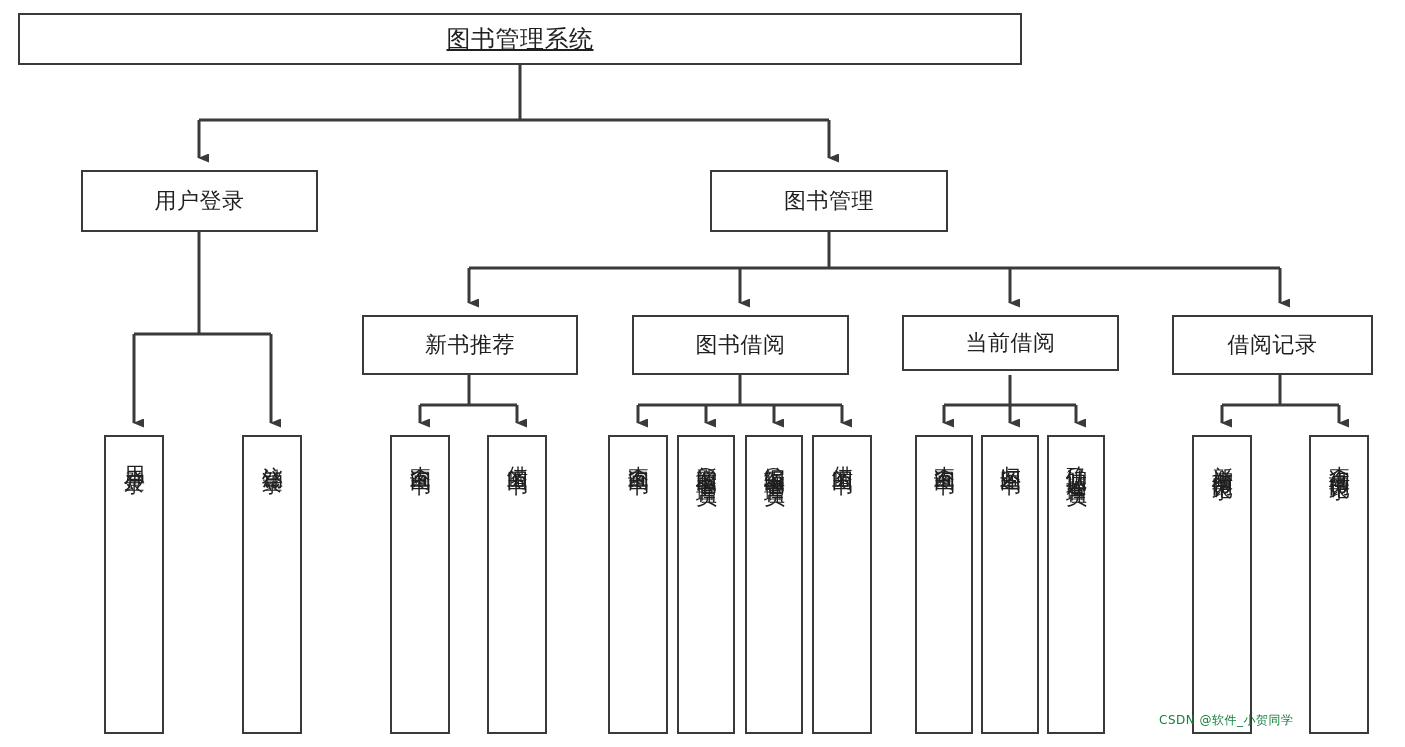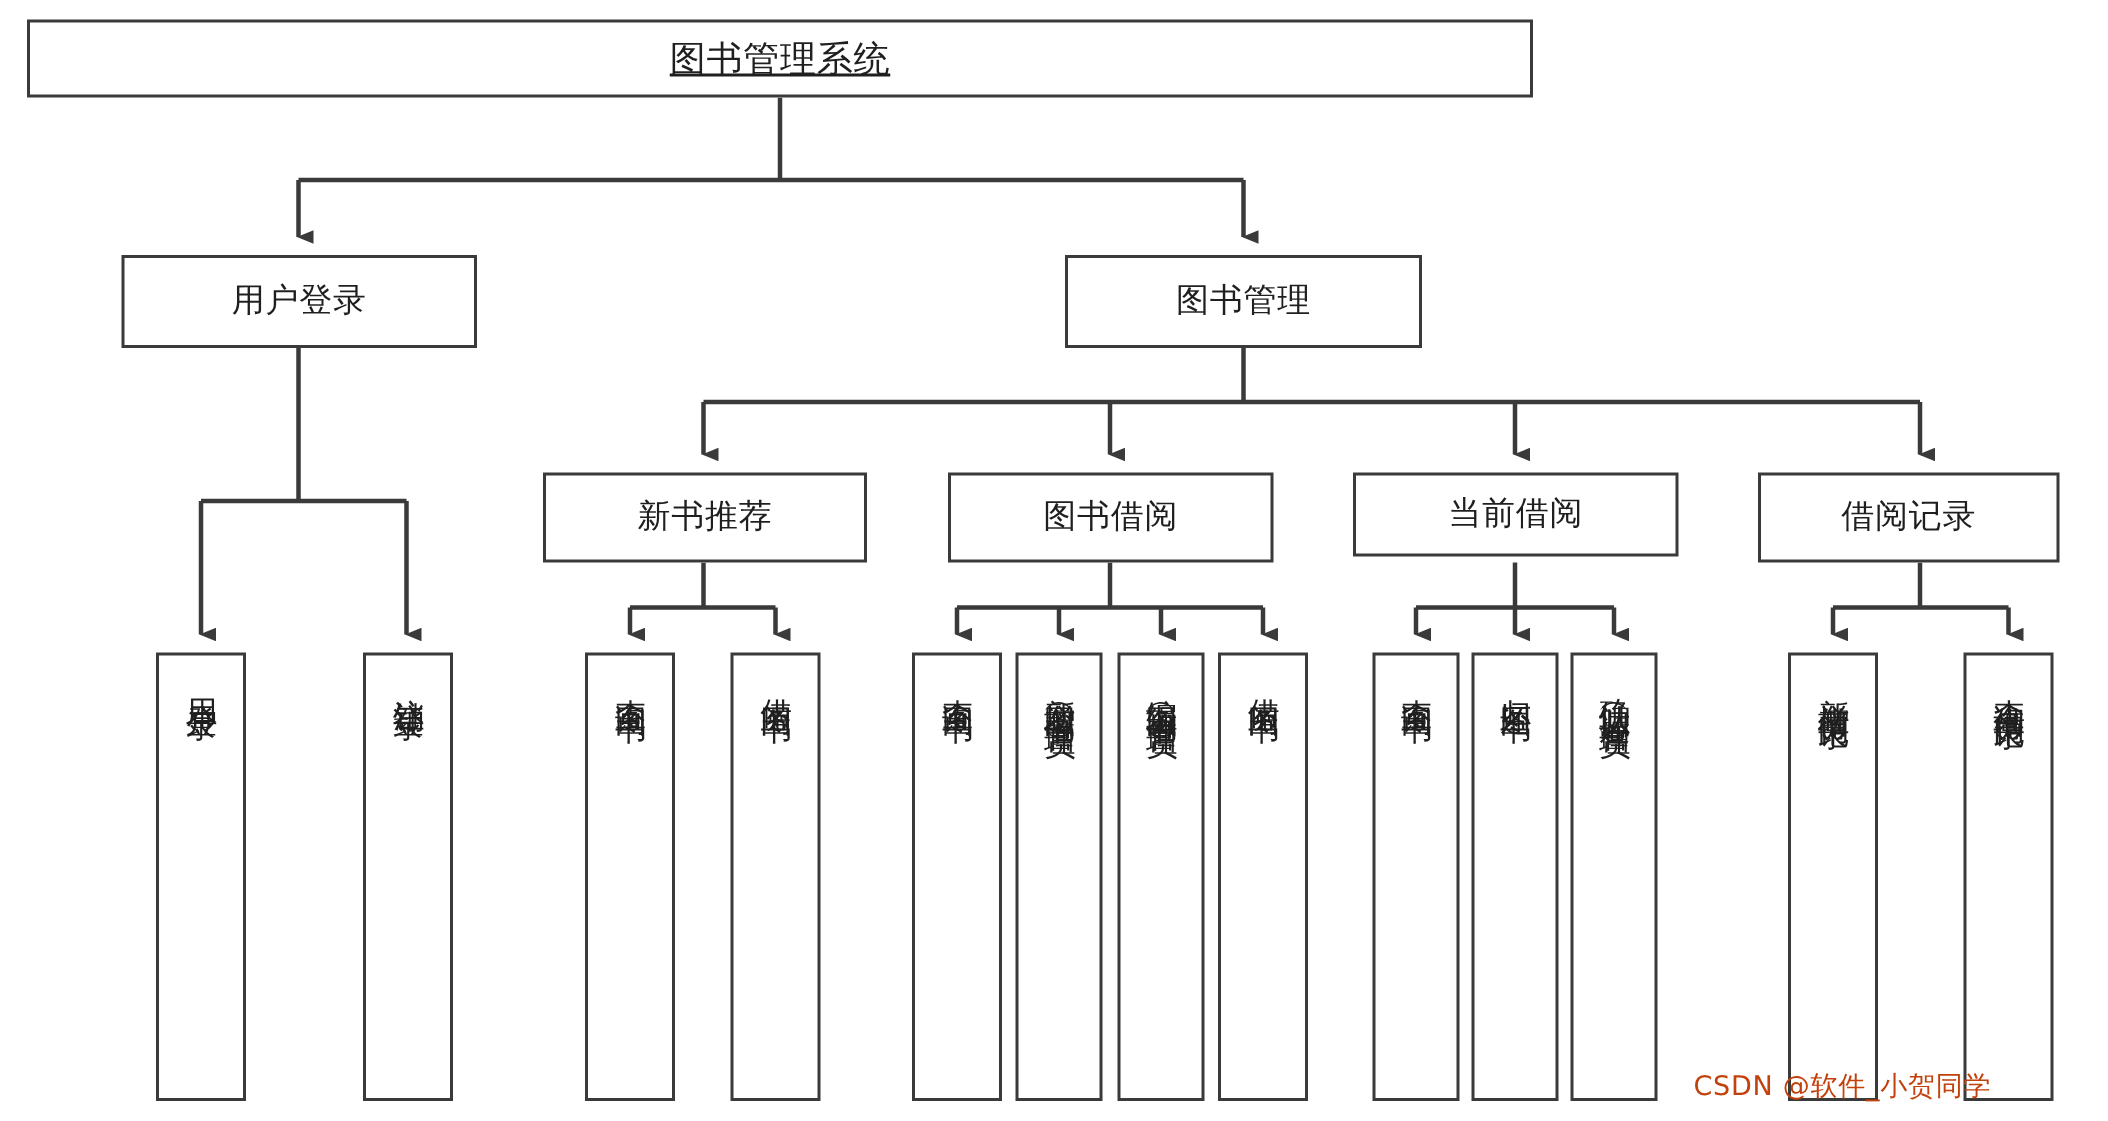--- a/index.html
+++ b/index.html
@@ -57,24 +57,24 @@
     font-size: 21px;
     letter-spacing: 3px;
     line-height: 1.0;
   }
   .node.root .node-label {
     font-size: 24px;
     text-decoration: underline;
   }
   #watermark {
     position: absolute;
-    left: 1129px;
+    left: 1159px;
     top: 712px;
-    font-size: 18px;
-    color: #c2410c;
+    font-size: 12px;
+    color: #15803d;
     white-space: nowrap;
     user-select: none;
     letter-spacing: 0.5px;
   }
 </style>
 </head>
 <body>
 
 <div id="diagram-root">
 

